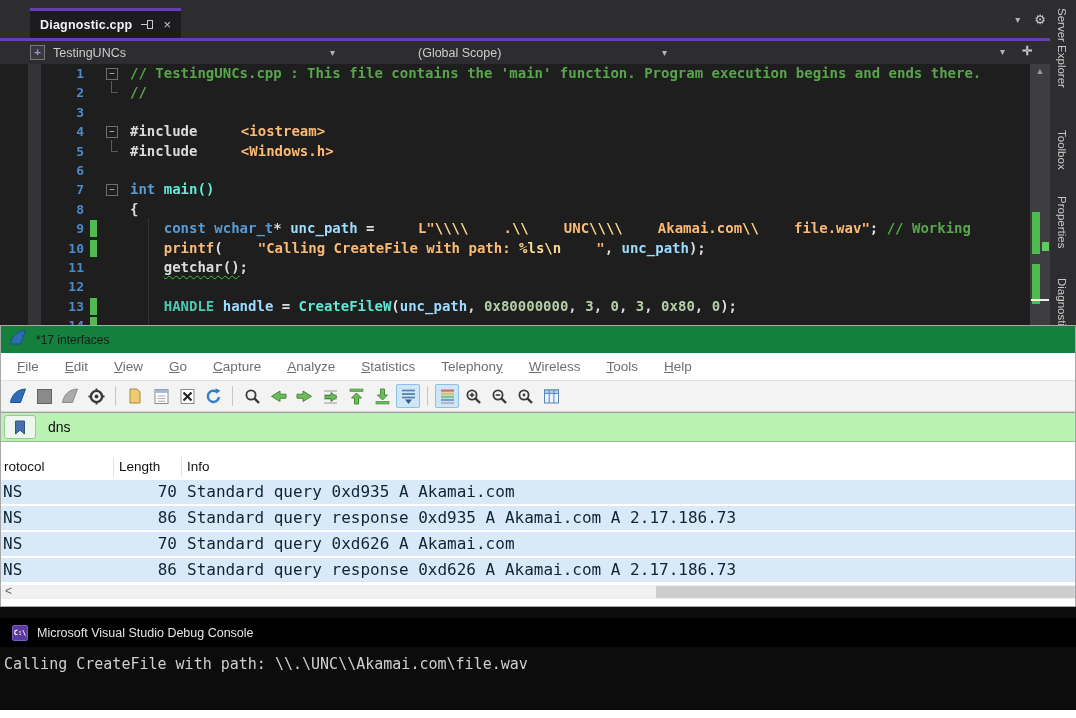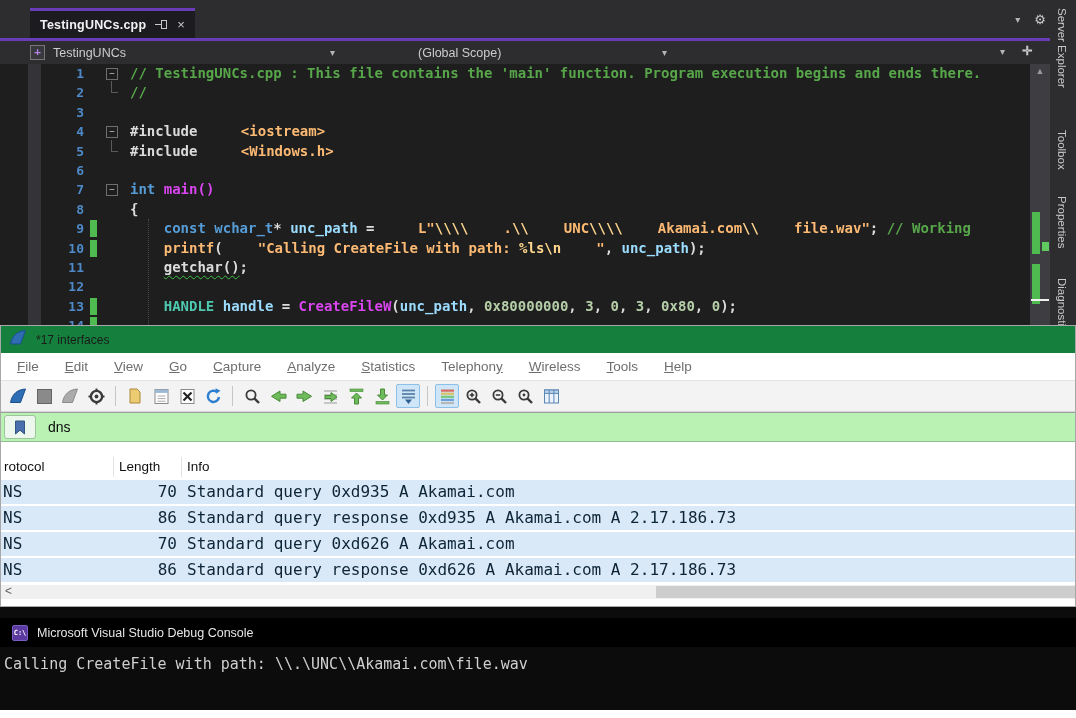--- a/index.html
+++ b/index.html
@@ -28,21 +28,21 @@
       font:600 13px/19.4px "DejaVu Sans Mono","Liberation Mono",monospace;}
   .chbar{position:absolute;left:90px;width:7px;top:1px;height:17px;background:#4fba4f;}
   .foldbox{position:absolute;left:106px;top:4px;width:10px;height:10px;border:1px solid #6e6e6e;
            color:#c8c8c8;font:9px/8px "DejaVu Sans Mono",monospace;text-align:center;background:#1e1e1e;}
   .foldend{position:absolute;left:111px;top:-2px;width:6px;height:11px;
            border-left:1px solid #5a5a5a;border-bottom:1px solid #5a5a5a;}
   .code{position:absolute;left:130px;white-space:pre;
         font:600 14px/19.4px "DejaVu Sans Mono","Liberation Mono",monospace;color:#dcdcdc;}
   .tok-cm{color:#57a64a;}.tok-kw{color:#569cd6;}.tok-st{color:#fdba74;margin-left:35px;}.tok-esc{color:#ffd68d;}
   .tok-pl{color:#dcdcdc;}.tok-id{color:#9cdcfe;}.tok-id2{color:#9cdcfe;}.tok-ty{color:#4ec9b0;}
-  .tok-nu{color:#b5cea8;}.tok-fn{color:#fdba74;}.tok-fn2{color:#d946ef;}
+  .tok-nu{color:#b5cea8;}.tok-fn{color:#fdba74;}.tok-fn2{color:#5eead4;}
   .tok-sq{color:#dcdcdc;text-decoration:underline;text-decoration-style:wavy;
           text-decoration-color:#3fbf3f;text-underline-offset:3px;text-decoration-thickness:1px;}
   .indent-guide{position:absolute;left:148px;top:155px;height:106px;border-left:1px dotted #45454c;}
   .vs-scroll{position:absolute;left:1030px;top:64px;width:20px;height:261px;background:#3e3e42;}
   .vs-scroll .up{position:absolute;top:2px;left:0;width:20px;text-align:center;color:#999;font-size:9px;}
   .sc-mark1{position:absolute;left:2px;top:148px;width:8px;height:42px;background:#4fba4f;}
   .sc-mark2{position:absolute;left:2px;top:200px;width:8px;height:40px;background:#4fba4f;}
   .sc-dot{position:absolute;left:12px;top:178px;width:7px;height:9px;background:#5fca5f;}
   .sc-pos{position:absolute;left:1px;top:235px;width:18px;height:2px;background:#f0f0f0;}
   .vs-side{position:absolute;left:1050px;top:0;width:26px;height:325px;background:#2d2d30;overflow:hidden;}
@@ -95,21 +95,21 @@
 </head>
 <body>
 
 <div id="stage">
 
   <div class="vs">
     <div class="vs-top"></div>
 
     <div class="vs-tabstrip">
       <div class="vs-tab">
-        <span class="tabtxt">TestingUNCs.cpp</span>
+        <span class="tabtxt">Diagnostic.cpp</span>
         <span class="tab-ico">
           <svg width="13" height="11" viewBox="0 0 13 11">
               <rect x="6.5" y="1.5" width="5" height="8" fill="none" stroke="#c9c9c9"></rect>
               <line x1="0" y1="5.5" x2="6.5" y2="5.5" stroke="#c9c9c9"></line>
             </svg>
         </span>
         <span class="tab-ico" style="font-size:13px;">×</span>
       </div>
     </div>
     <div class="vs-winbtns">

